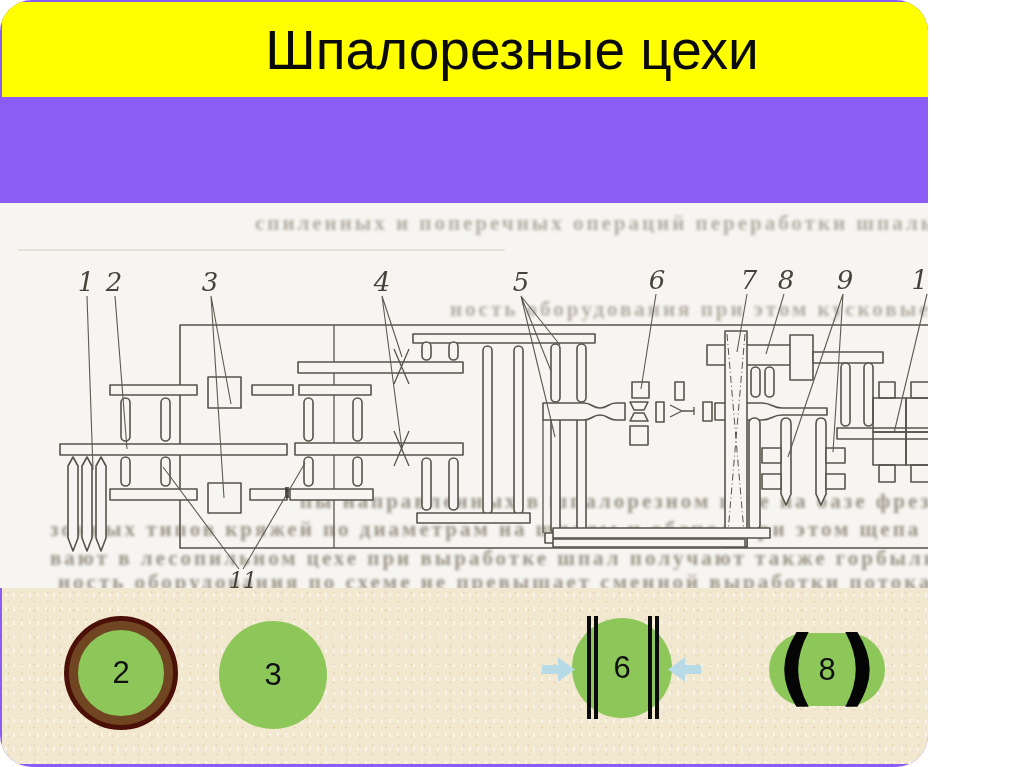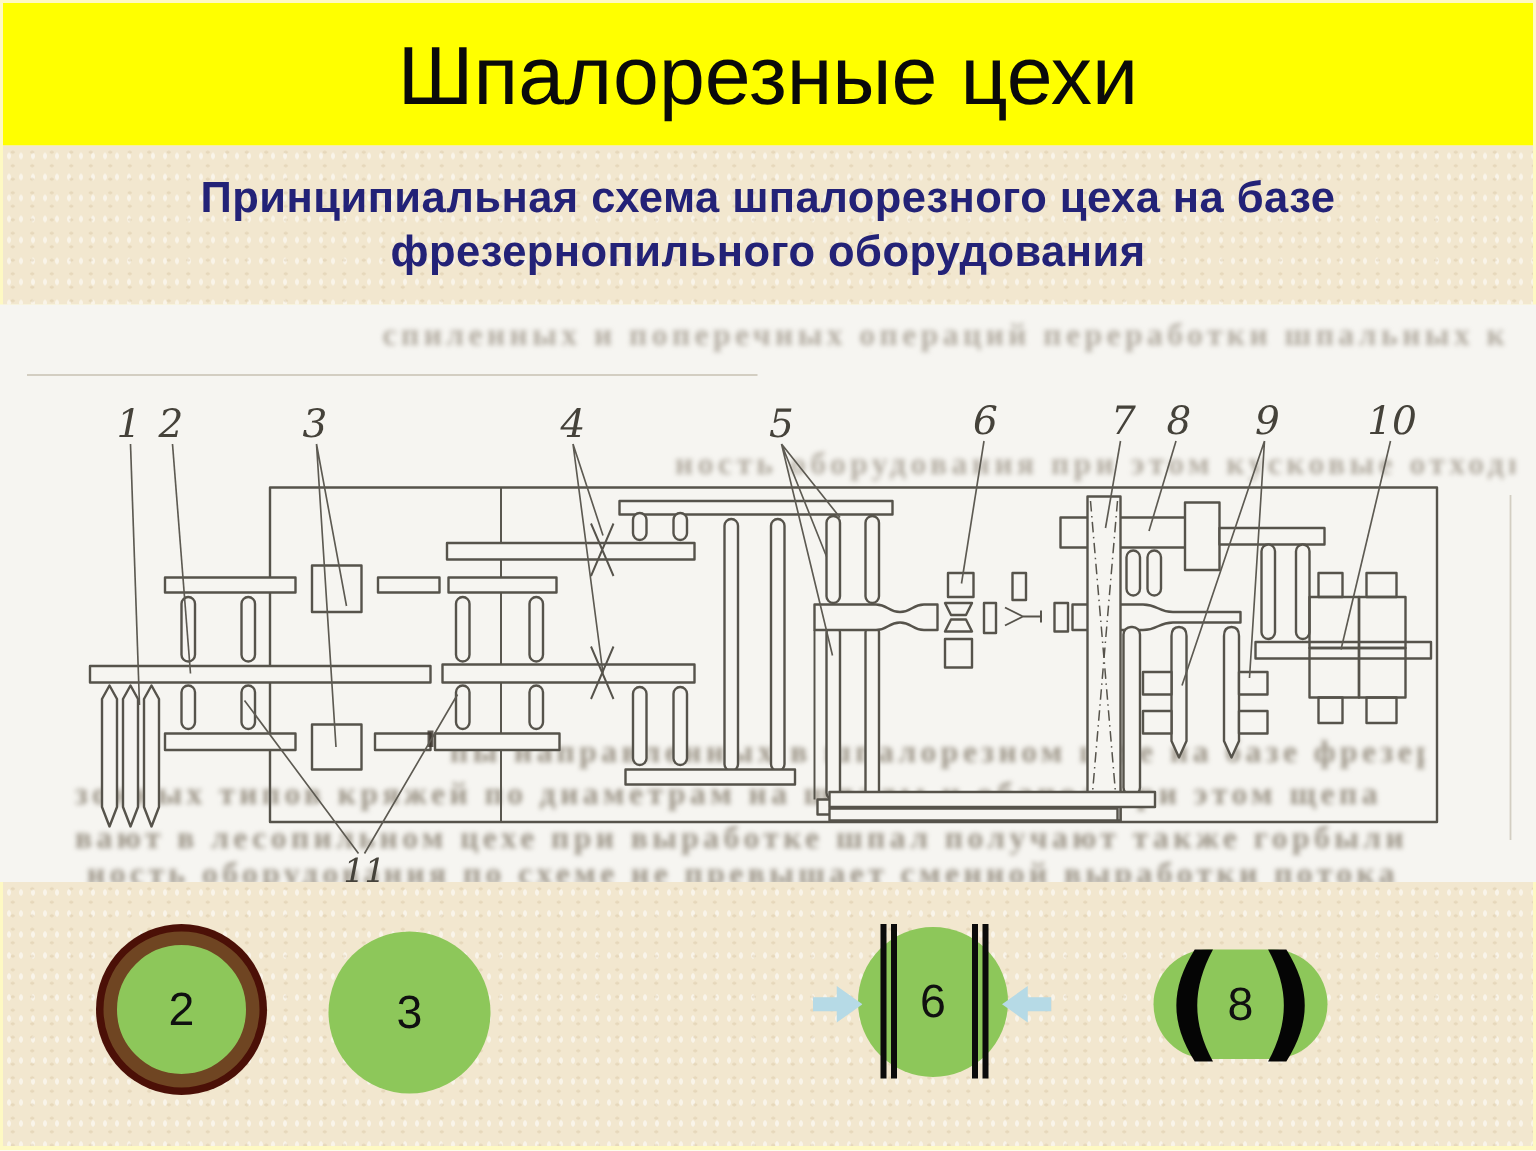--- a/index.html
+++ b/index.html
@@ -1,17 +1,17 @@
 <!DOCTYPE html>
 <html><head>
 <meta charset="utf-8">
 <style>
   html,body{margin:0;padding:0;background:#ffffff;}
-  .slide{position:relative;width:1024px;height:767px;background:#fef9c3;overflow:hidden;
-         font-family:"Liberation Sans",sans-serif;}
+  .slide{position:relative;width:928px;height:767px;background:#8b5cf6;overflow:hidden;
+         font-family:"Liberation Sans",sans-serif;border-radius:32px;}
   
   .band-yellow{position:absolute;left:2px;top:2px;width:1020px;height:95px;background:#ffff00;
                display:flex;align-items:center;justify-content:center;}
   .title{font-size:55px;font-weight:400;color:#0a0a0a;letter-spacing:0px;}
   
   .parchment{background-color:#f2e7cf;
      background-image:radial-gradient(rgba(203,180,140,.30) 1.2px, transparent 1.7px),
                       radial-gradient(rgba(255,255,255,.55) 1px, transparent 1.5px);
      background-size:13px 9px,8px 14px;}
   .band-subtitle{position:absolute;left:2px;top:97px;width:1020px;height:106px;
@@ -44,24 +44,20 @@
 </style>
 </head>
 <body>
 
 <div class="slide">
 
   <div class="band-yellow">
     <div class="title">Шпалорезные цехи</div>
   </div>
 
-  <div class="band-subtitle parchment">
-    <div class="subtitle-line">Принципиальная схема шпалорезного цеха на базе</div>
-    <div class="subtitle-line">фрезернопильного оборудования</div>
-  </div>
 
   <div class="diagram-panel">
     <div class="ghost" style="left:255px;top:8px;width:750px">спиленных и поперечных операций переработки шпальных кряжей</div>
     <div class="ghost" style="left:450px;top:94px;width:560px">ность оборудования при этом кусковые отходы в виде</div>
     <div class="ghost dark" style="left:300px;top:286px;width:650px">пы направленных в шпалорезном цехе на базе фрезернопильного станка</div>
     <div class="ghost dark" style="left:50px;top:314px;width:910px">зонных типов кряжей по диаметрам на шпалы и обапол при этом щепа</div>
     <div class="ghost dark" style="left:50px;top:343px;width:958px">вают в лесопильном цехе при выработке шпал получают также горбыли</div>
     <div class="ghost dark" style="left:58px;top:367px;width:950px">ность оборудования по схеме не превышает сменной выработки потока</div>
   </div>
 

